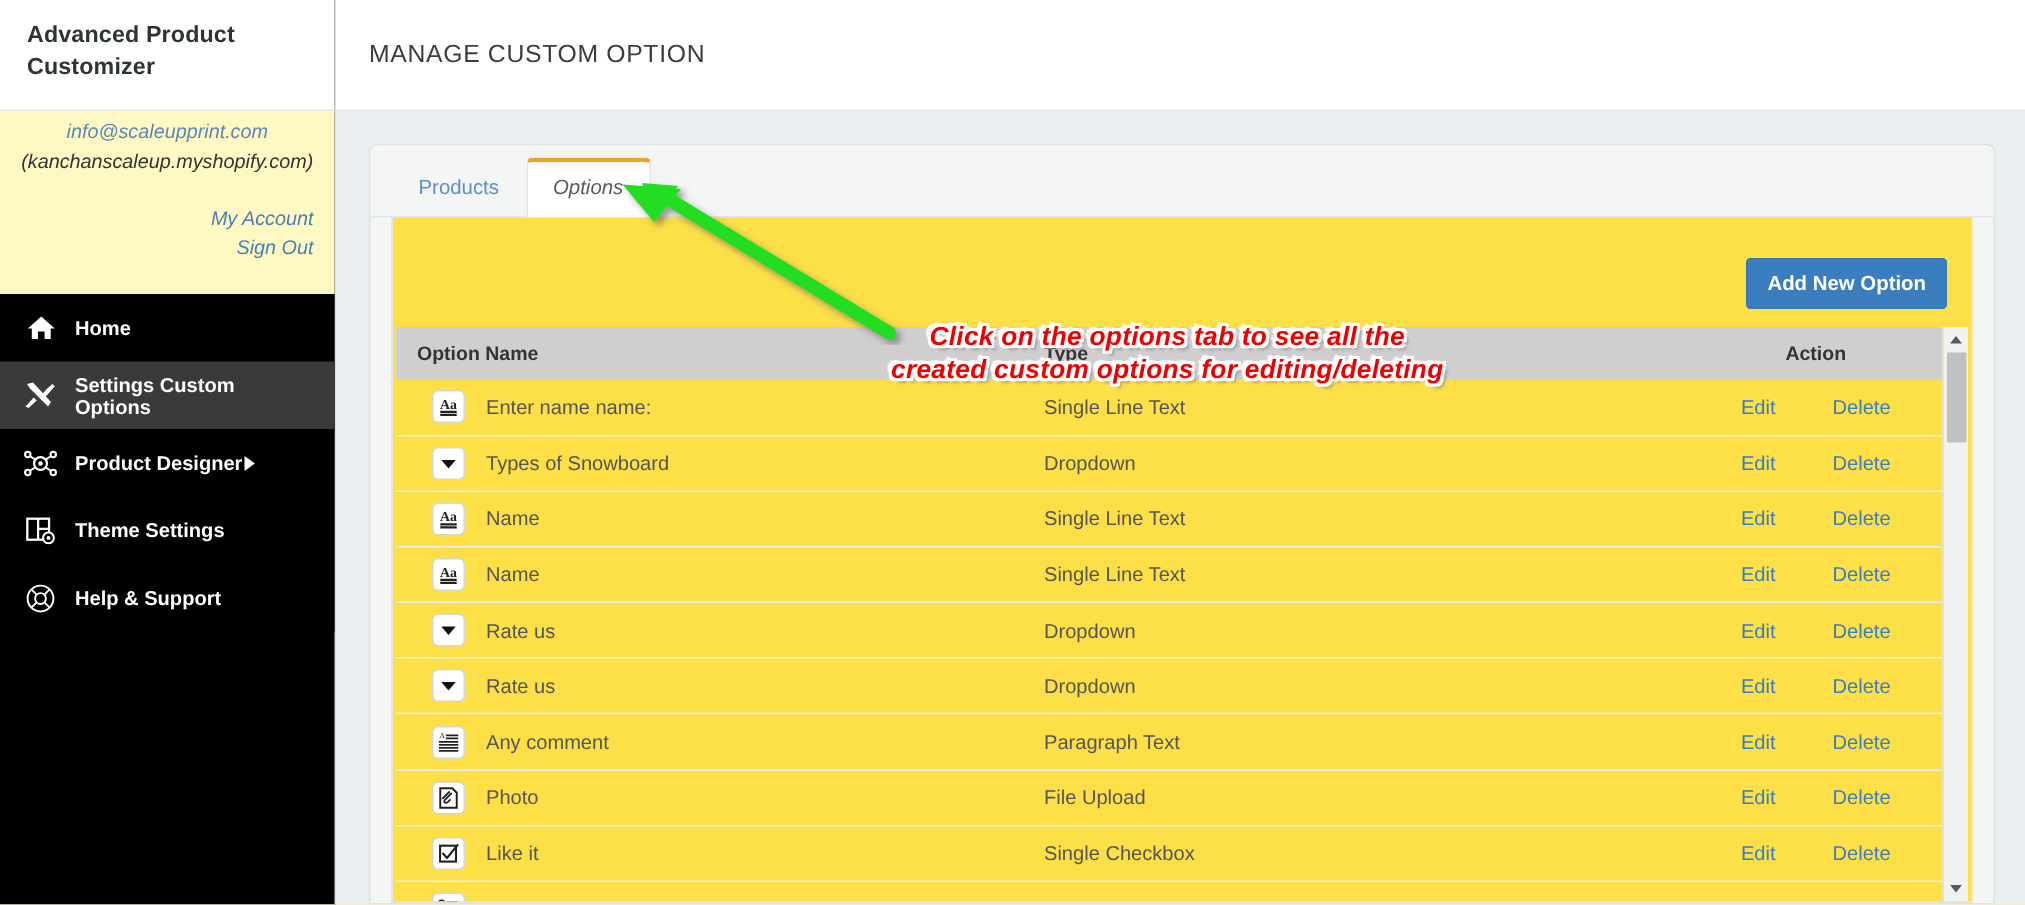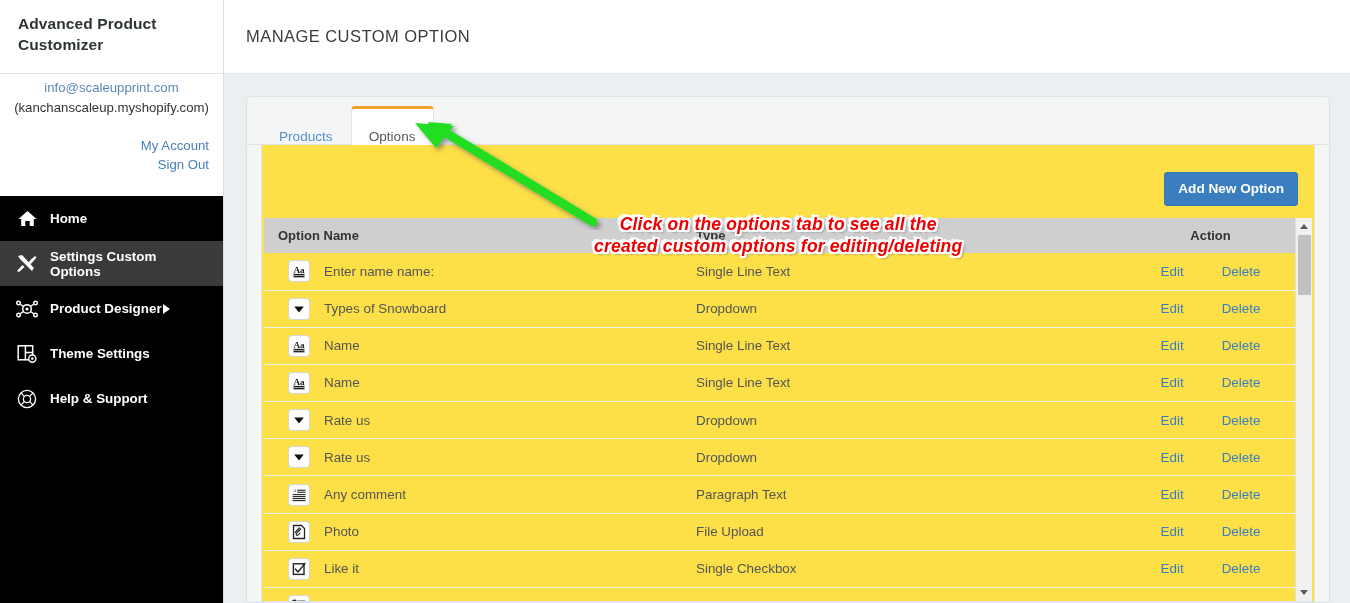--- a/index.html
+++ b/index.html
@@ -21,26 +21,27 @@
     background: #ffffff;
     padding: 14px 18px 16px 18px;
     height: 74px;
     border-bottom: 1px solid #e2e5e7;
   }
   .brand-title {
     font-size: 15.5px; font-weight: bold; color: #2d3436;
     line-height: 1.33; letter-spacing: 0.1px;
   }
   .account {
-    background: #ffffff;
+    background: #fef9c3;
     padding: 4px 14px 10px 14px;
     height: 122px;
     text-align: right;
     font-size: 13.2px;
     color: #444;
+    font-style: italic;
   }
   .account .email { color: #5b87b5; text-align: center; line-height: 1.55; }
   .account .shop { color: #333; text-align: center; line-height: 1.5; font-size: 13.2px; }
   .account .links { margin-top: 18px; }
   .account .links a {
     display: block; color: #4a80b8; text-decoration: none;
     line-height: 1.45; font-size: 13.2px;
   }
   .nav { background: #000; padding-top: 0; }
   .nav-item {
@@ -93,33 +94,34 @@
   .tabs {
     display: flex; align-items: flex-end;
     height: 48px; padding-left: 14px;
     background: #f4f5f5;
     border-bottom: 1px solid #e0e3e5;
     border-radius: 5px 5px 0 0;
   }
   .tab {
     padding: 9px 17px 10px 17px;
     font-size: 13.6px; color: #5b8fc7;
-    cursor: pointer; position: relative; top: 13px;
+    cursor: pointer; position: relative; top: 1px;
     border: 1px solid transparent;
     background: transparent;
     line-height: 1.4;
   }
   .tab.active {
     background: #ffffff;
     color: #5a5a5a;
     border: 1px solid #e0e3e5;
     border-bottom-color: #ffffff;
     border-top: 3px solid #f0a22e;
     border-radius: 4px 4px 0 0;
-    padding-top: 18px;
+    padding-top: 7px;
+    font-style: italic;
   }
   .tab-body {
     flex: 1; background: #fde047;
     margin: 0 14px; border: 1px solid #e3e6e8; border-top: none;
     overflow: hidden; position: relative;
     display: flex; flex-direction: column;
   }
   .toolbar {
     padding: 27px 16px 12px 0;
     display: flex; justify-content: flex-end;

